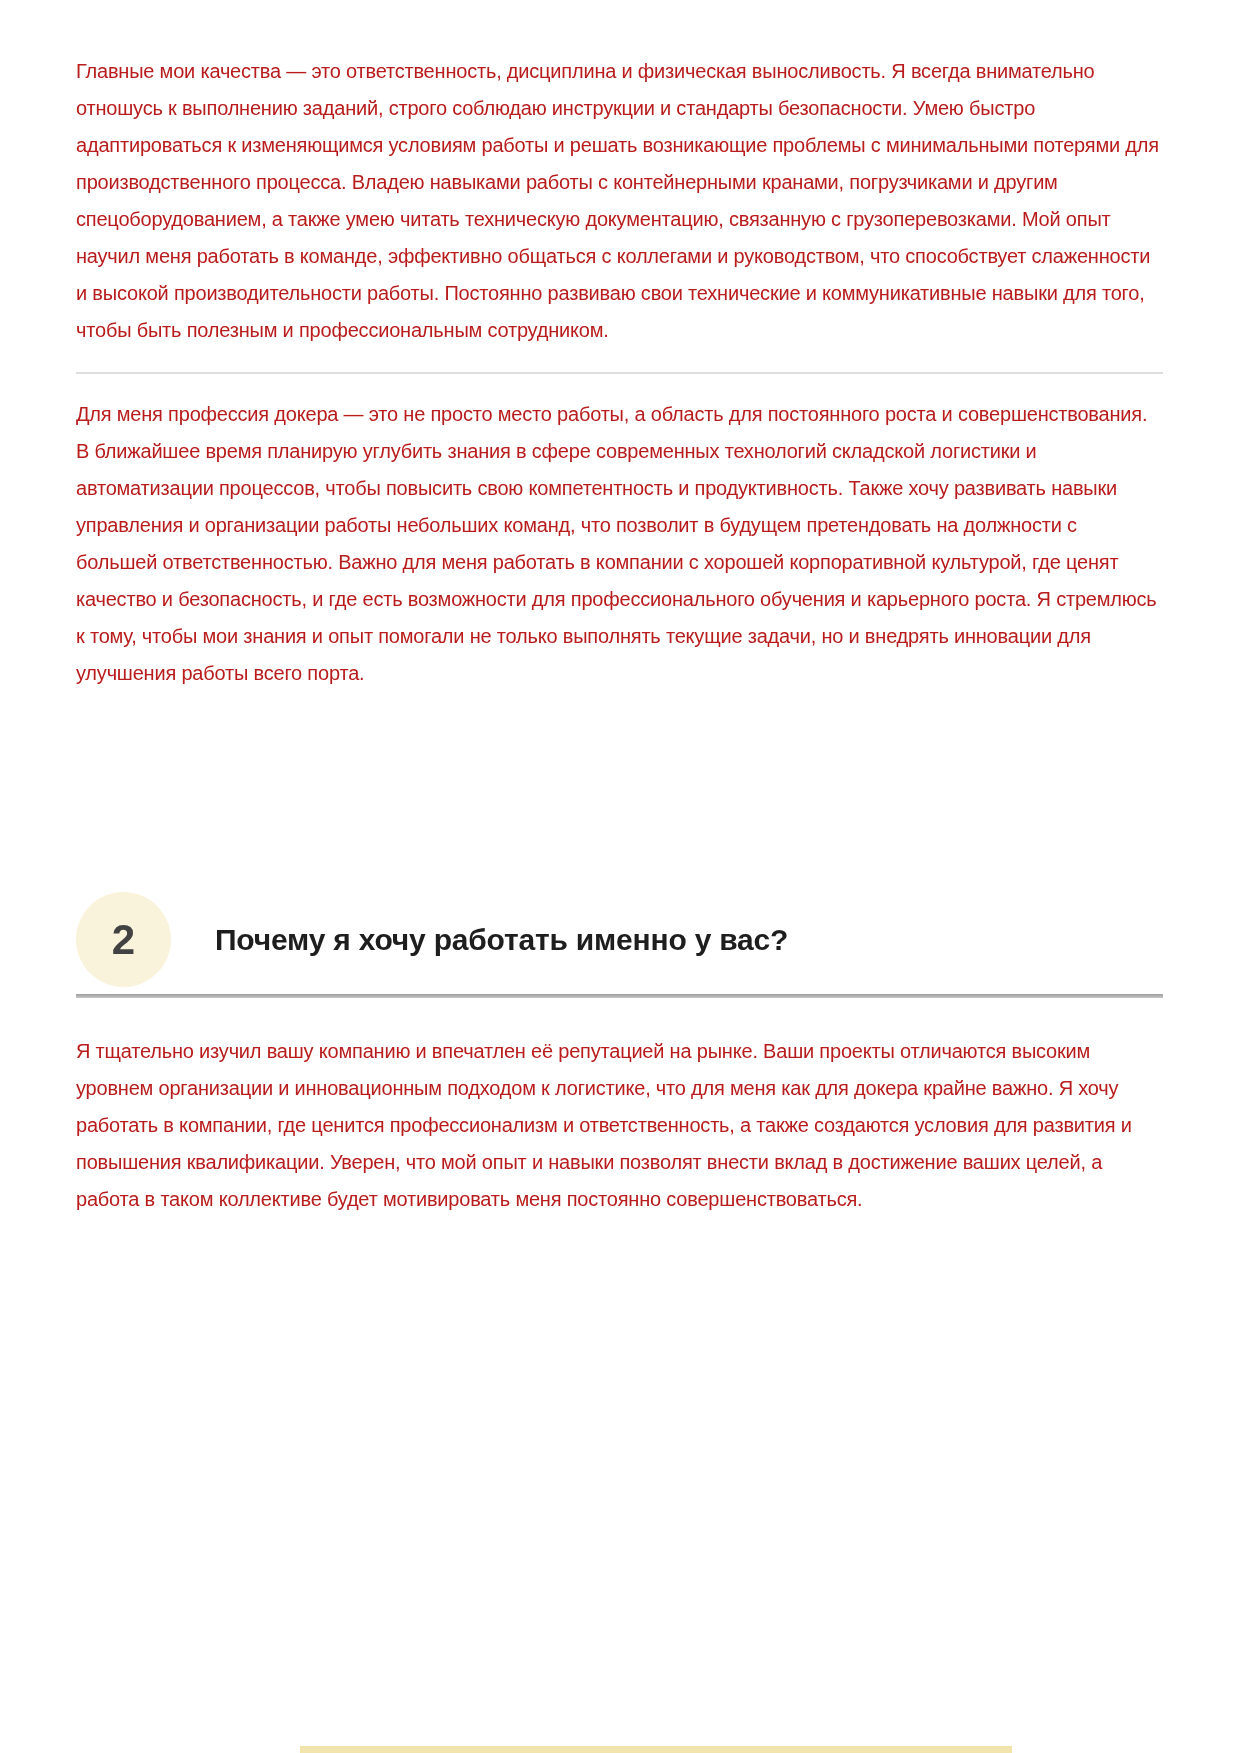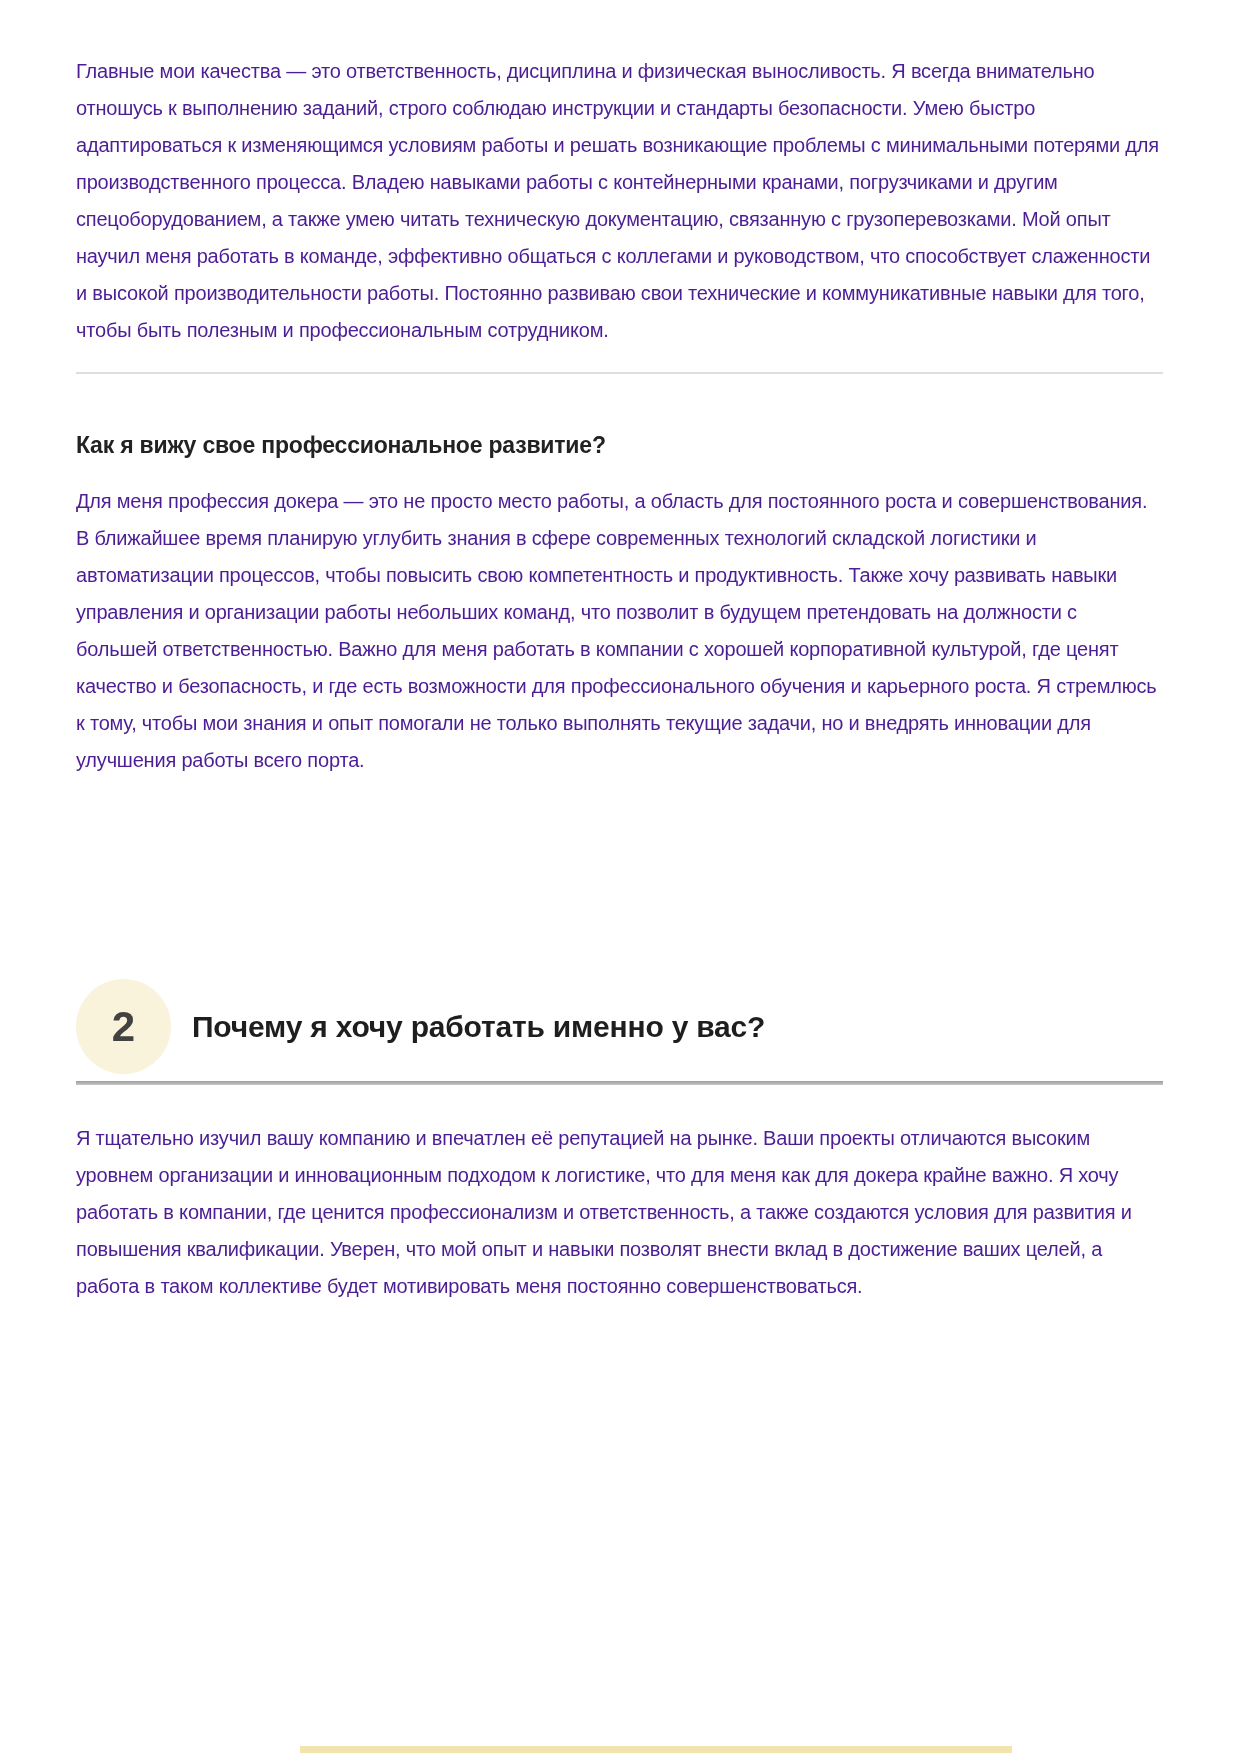--- a/index.html
+++ b/index.html
@@ -18,21 +18,21 @@
   .page {
     box-sizing: border-box;
     width: 1239px;
     padding: 53px 76px 0 76px;
   }
   .body-text {
     margin: 0;
     font-size: 20px;
     line-height: 37px;
     font-weight: 400;
-    color: #4c1d95;
+    color: #b91c1c;
     letter-spacing: -0.2px;
   }
   .divider-light {
     border: none;
     height: 2px;
     background: #dedede;
     margin: 23px 0 0 0;
   }
   .sub-heading {
     margin: 56px 0 0 0;
@@ -60,21 +60,21 @@
     align-items: center;
     justify-content: center;
   }
   .num-circle span {
     font-size: 42px;
     font-weight: 700;
     color: #424242;
     line-height: 1;
   }
   .section-title {
-    margin: 0 0 0 21px;
+    margin: 0 0 0 44px;
     font-size: 30px;
     line-height: 38px;
     font-weight: 700;
     color: #1e1e1e;
     letter-spacing: -0.2px;
     text-align: center;
   }
   .divider-strong {
     border: none;
     height: 4px;
@@ -95,21 +95,20 @@
 </style>
 </head>
 <body>
 
 <div class="page">
 
   <p class="body-text">Главные мои качества — это ответственность, дисциплина и физическая выносливость. Я всегда внимательно отношусь к выполнению заданий, строго соблюдаю инструкции и стандарты безопасности. Умею быстро адаптироваться к изменяющимся условиям работы и решать возникающие проблемы с минимальными потерями для производственного процесса. Владею навыками работы с контейнерными кранами, погрузчиками и другим спецоборудованием, а также умею читать техническую документацию, связанную с грузоперевозками. Мой опыт научил меня работать в команде, эффективно общаться с коллегами и руководством, что способствует слаженности и высокой производительности работы. Постоянно развиваю свои технические и коммуникативные навыки для того, чтобы быть полезным и профессиональным сотрудником.</p>
 
   <hr class="divider-light">
 
-  <h3 class="sub-heading">Как я вижу свое профессиональное развитие?</h3>
 
   <p class="body-text para-after-heading">Для меня профессия докера — это не просто место работы, а область для постоянного роста и совершенствования. В ближайшее время планирую углубить знания в сфере современных технологий складской логистики и автоматизации процессов, чтобы повысить свою компетентность и продуктивность. Также хочу развивать навыки управления и организации работы небольших команд, что позволит в будущем претендовать на должности с большей ответственностью. Важно для меня работать в компании с хорошей корпоративной культурой, где ценят качество и безопасность, и где есть возможности для профессионального обучения и карьерного роста. Я стремлюсь к тому, чтобы мои знания и опыт помогали не только выполнять текущие задачи, но и внедрять инновации для улучшения работы всего порта.</p>
 
   <div class="section-header">
     <div class="num-circle">
       <span>2</span>
     </div>
     <h2 class="section-title">Почему я хочу работать именно у вас?</h2>
   </div>
 

